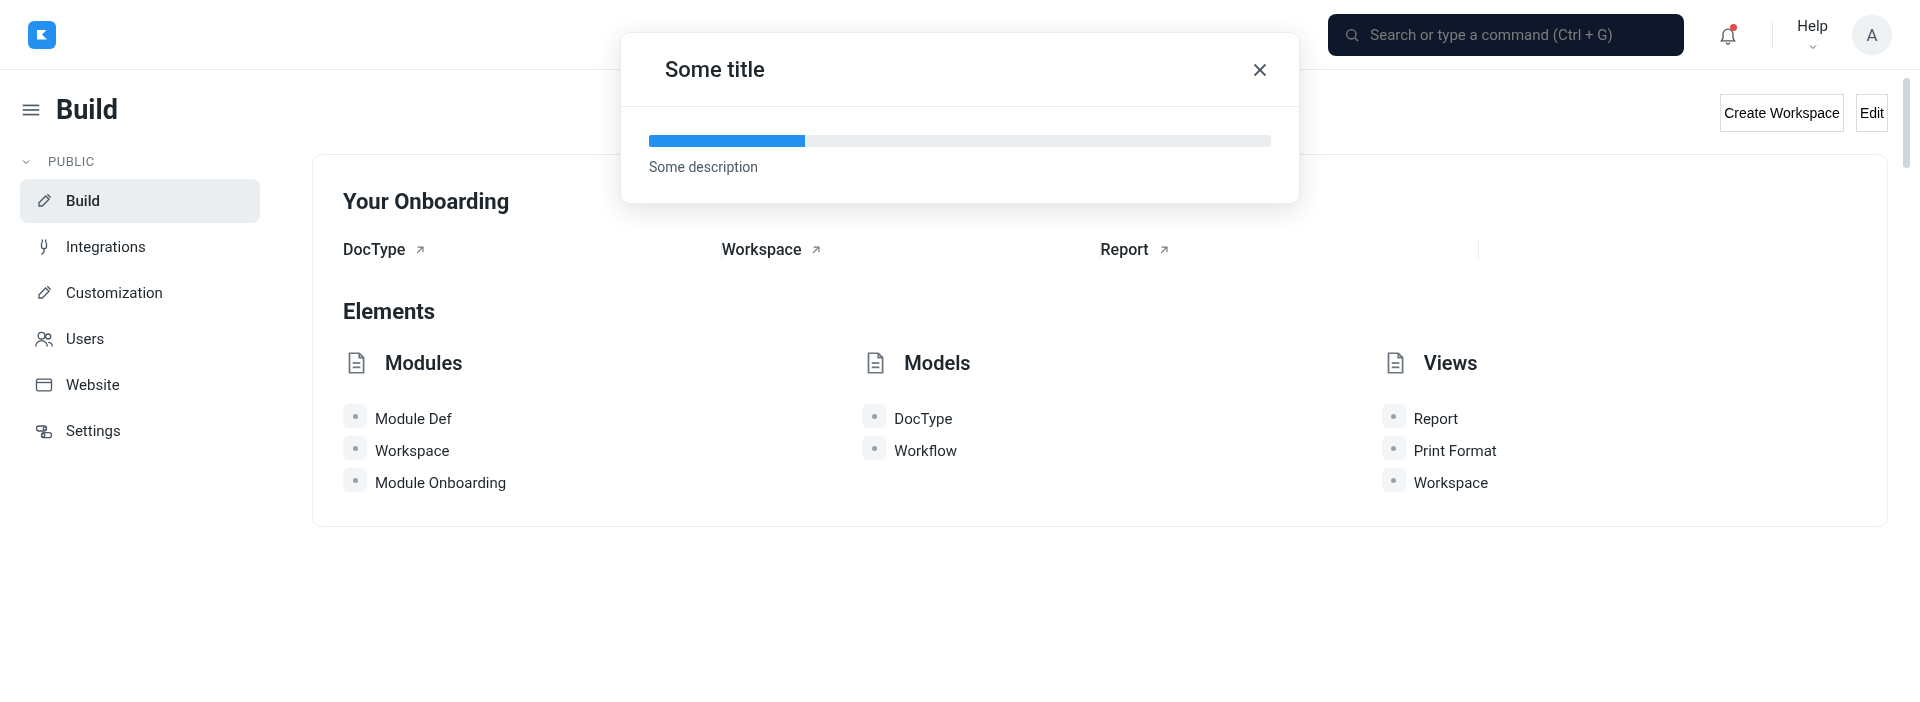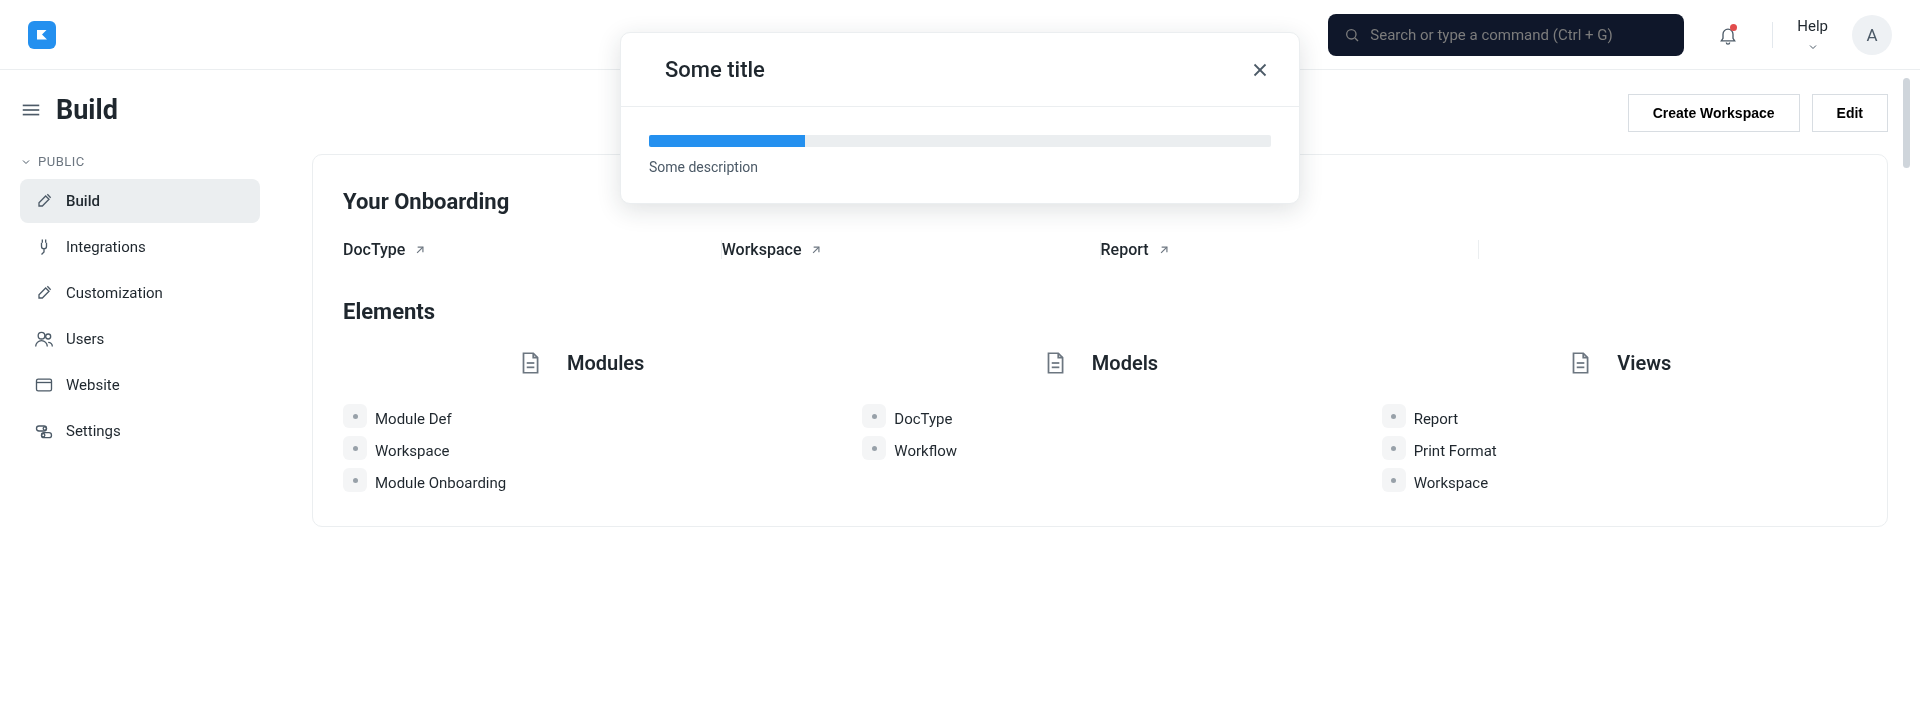--- a/index.html
+++ b/index.html
@@ -88,21 +88,21 @@
   width: 280px;
   padding: 24px 20px;
 }
 .page-title-row {
   display: flex; align-items: center; gap: 14px;
   margin-bottom: 28px;
 }
 .hamburger-icon { width: 22px; height: 22px; stroke: #4c5a67; stroke-width: 1.8; fill: none; }
 .page-title { font-size: 27px; font-weight: 700; }
 .sidebar-section-label {
-  display: flex; align-items: center; gap: 6px;
+  display: flex; align-items: center; gap: 16px;
   font-size: 13px; color: #6c7680; letter-spacing: 0.04em;
   margin-bottom: 10px;
 }
 .sidebar-list { display: flex; flex-direction: column; gap: 2px; }
 .sidebar-item {
   display: flex; align-items: center; gap: 12px;
   height: 44px; padding: 0 14px;
   border-radius: 8px;
   font-size: 15px; color: #1f272e;
   cursor: pointer;
@@ -115,28 +115,27 @@
   position: relative;
   padding: 24px 32px;
   overflow: hidden;
 }
 .main-topbar {
   display: flex; align-items: center; gap: 12px;
   margin: 0 0 22px 0;
   justify-content: flex-end;
 }
 .btn {
-  height: 38px; padding: 0 24px;
+  height: 38px; padding: 0 3px;
   border-radius: 0;
   border: 1px solid #d8dde2;
   background: #fff;
   font-size: 14px;
   display: inline-flex; align-items: center;
   cursor: pointer;
-  font-weight: bold;
 }
 .main-panel {
   border: 1px solid #ebeef0;
   border-radius: 10px;
   padding: 34px 30px;
 }
 .section-title { font-size: 22px; font-weight: 700; margin-bottom: 26px; }
 .shortcut-row {
   display: flex; gap: 0;
   margin-bottom: 40px;
@@ -150,24 +149,23 @@
 .shortcut-link {
   display: inline-flex; align-items: center; gap: 8px;
   font-size: 16px; font-weight: 500; color: #1f272e;
 }
 .arrow-ne { width: 14px; height: 14px; stroke: #6c7680; stroke-width: 2; fill: none; }
 .cards {
   display: flex; gap: 44px;
 }
 .card { flex: 1; }
 .card-header {
-  display: flex; align-items: center; gap: 24px;
+  display: flex; align-items: center; gap: 16px;
   font-size: 20px; font-weight: 600;
   margin-bottom: 28px;
-  justify-content: center;
 }
 .doc-icon { width: 26px; height: 26px; stroke: #6c7680; stroke-width: 1.6; fill: none; }
 .card-list { display: flex; flex-direction: column; gap: 8px; }
 .card-row {
   display: flex; align-items: flex-end; gap: 8px;
   font-size: 15px; color: #1f272e;
 }
 .dot-badge {
   width: 24px; height: 24px; border-radius: 6px;
   background: #f4f5f6;

